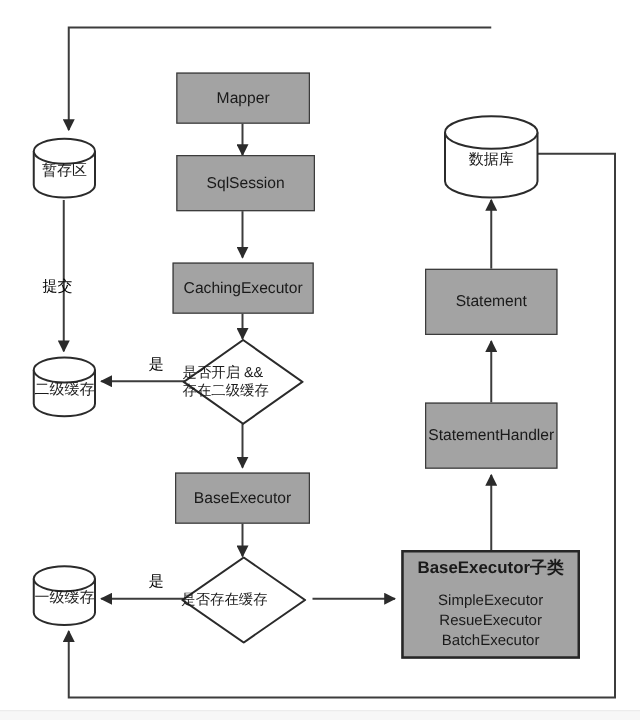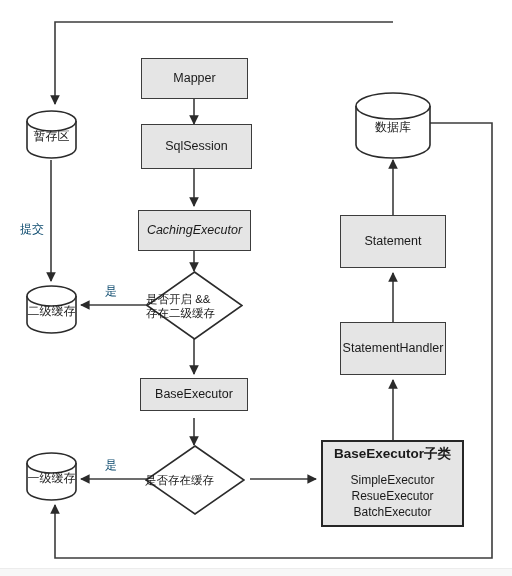--- a/index.html
+++ b/index.html
@@ -27,21 +27,21 @@
     position: absolute;
     left: 0;
     top: 0;
     width: 512px;
     height: 576px;
     pointer-events: none;
   }
   .node {
     position: absolute;
     box-sizing: border-box;
-    background: #e5e5e5;
+    background: #a3a3a3;
     border: 1px solid #3c3c3c;
     display: flex;
     align-items: center;
     justify-content: center;
     text-align: center;
     color: #1a1a1a;
     font-size: 12.5px;
     line-height: 1.25;
   }
   .node.thick {
@@ -96,22 +96,23 @@
     top: 50%;
     transform: translateY(-50%);
     text-align: left;
     font-size: 11.5px;
     line-height: 1.22;
     color: #1a1a1a;
   }
   .edge-label {
     position: absolute;
     font-size: 12px;
-    color: #0c4a6e;
+    color: #000000;
     white-space: nowrap;
+    margin-left: 14px;
   }
 </style>
 </head>
 <body>
 
 <div id="canvas">
 
   <svg class="edges" viewBox="0 0 512 576" xmlns="http://www.w3.org/2000/svg">
     <defs>
       <marker id="arrow" viewBox="0 0 10 10" refX="9" refY="5" markerWidth="6" markerHeight="6" orient="auto-start-reverse">
@@ -151,25 +152,25 @@
   </svg>
 
   <div class="node" style="left:141px; top:58px; width:107px; height:41px;">
     <span>Mapper</span>
   </div>
 
   <div class="node" style="left:141px; top:124px; width:111px; height:45px;">
     <span>SqlSession</span>
   </div>
 
-  <div class="node" style="left:138px; top:210px; width:113px; height:41px;font-style:italic;">
+  <div class="node" style="left:138px; top:210px; width:113px; height:41px;">
     <span>CachingExecutor</span>
   </div>
 
-  <div class="node" style="left:140px; top:378px; width:108px; height:33px;">
+  <div class="node" style="left:140px; top:378px; width:108px; height:41px;">
     <span>BaseExecutor</span>
   </div>
 
   <div class="node" style="left:340px; top:215px; width:106px; height:53px;">
     <span>Statement</span>
   </div>
 
   <div class="node" style="left:340px; top:322px; width:106px; height:53px;">
     <span>StatementHandler</span>
   </div>

